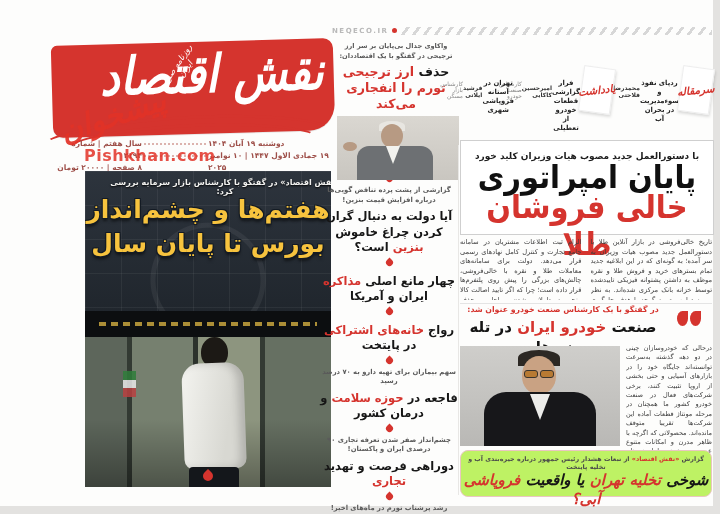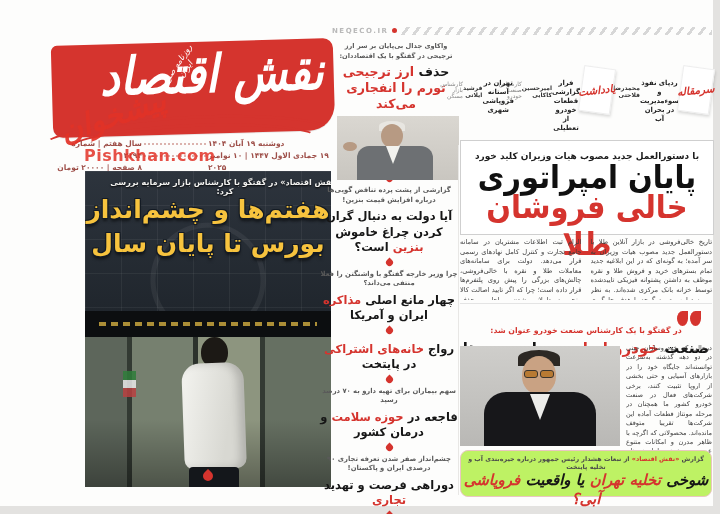--- a/index.html
+++ b/index.html
@@ -100,21 +100,21 @@
   .cell .drop{width:5px;height:5px;margin-top:2px;}
   
   .mainbox{left:460px;top:140px;width:252px;height:93px;border:1px solid #cfcfcf;background:#fff;text-align:center;}
   .main-kick{font-size:9px;font-weight:bold;color:#1c1c1c;margin-top:10px;}
   .main-t1{font-size:29px;font-weight:900;color:#101010;line-height:32px;transform:scaleY(1.1);letter-spacing:-.5px;}
   .main-t2{font-size:29px;font-weight:900;color:#d5342e;line-height:33px;transform:scaleY(1.1);letter-spacing:-.5px;}
   .bodycols{left:460px;top:238px;width:252px;height:62px;display:flex;gap:9px;}
   .bcol{flex:1;font-size:6.7px;line-height:9.6px;text-align:justify;color:#3d3d3d;overflow:hidden;}
   .rule{left:460px;top:303px;width:252px;height:1px;background:#e4e4e4;}
   
-  .autohead{left:460px;top:305px;width:252px;display:flex;flex-direction:column;}
+  .autohead{left:460px;top:305px;width:252px;display:flex;flex-direction:row;}
   .quote{width:46px;display:flex;justify-content:center;align-items:flex-start;padding-top:6px;}
   .q{display:inline-block;width:11px;height:15px;background:#d5342e;border-radius:50% 50% 50% 0;
      transform:rotate(180deg);margin:0 1px;}
   .autoht{flex:1;text-align:center;}
   .auto-kick{font-size:7.8px;font-weight:bold;color:#d5342e;}
   .auto-title{font-size:15px;font-weight:900;color:#151515;line-height:20px;margin-top:3px;letter-spacing:-.3px;}
   .autophoto{left:460px;top:346px;width:160px;height:100px;background:linear-gradient(#cfcecb,#b9b8b5);overflow:hidden;}
   .ap-head{position:absolute;left:62px;top:10px;width:34px;height:38px;border-radius:50% 50% 46% 46%;background:#c9a283;}
   .ap-hair{position:absolute;left:58px;top:4px;width:42px;height:16px;border-radius:50% 50% 0 0;background:#2c2824;}
   .ap-glasses{position:absolute;left:64px;top:24px;width:30px;height:8px;display:flex;gap:2px;}
@@ -183,21 +183,20 @@
     <div class="man-pants"></div>
     <span class="pin"></span>
   </div>
 
   <div class="abs mlist">
     <span class="drop sep"></span>
     <div class="kick">گزارشی از پشت پرده تناقض گویی‌ها درباره افزایش قیمت بنزین!</div>
     <div class="mtitle"><span>آیا دولت به دنبال گران کردن چراغ خاموش </span><span class="red">بنزین</span><span> است؟</span></div>
 
     <span class="drop sep"></span>
-    <div class="kick">چرا وزیر خارجه گفتگو با واشنگتن را فعلا منتفی می‌داند؟</div>
     <div class="mtitle"><span>چهار مانع اصلی </span><span class="red">مذاکره</span><span> ایران و آمریکا</span></div>
 
     <span class="drop sep"></span>
     <div class="mtitle"><span>رواج </span><span class="red">خانه‌های اشتراکی</span><span> در پایتخت</span></div>
 
     <span class="drop sep"></span>
     <div class="kick">سهم بیماران برای تهیه دارو به ۷۰ درصد رسید</div>
     <div class="mtitle"><span>فاجعه در </span><span class="red">حوزه سلامت</span><span> و درمان کشور</span></div>
 
     <span class="drop sep"></span>

